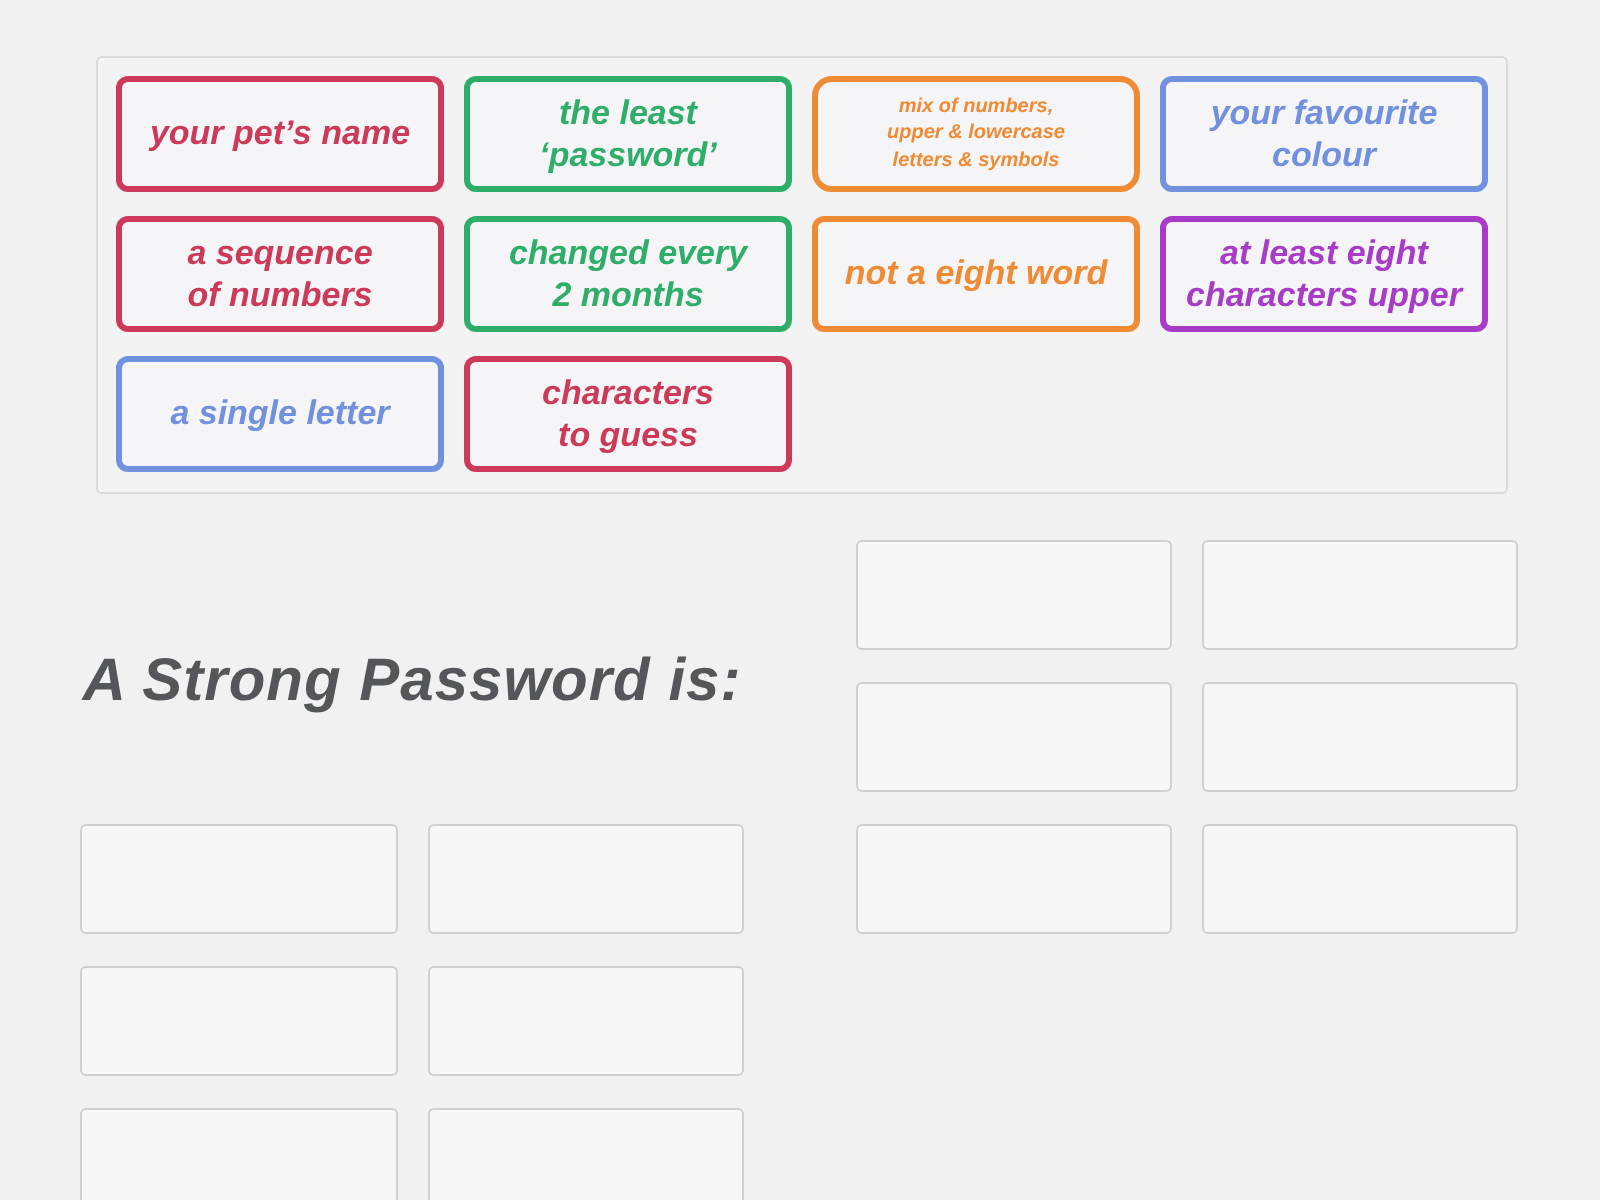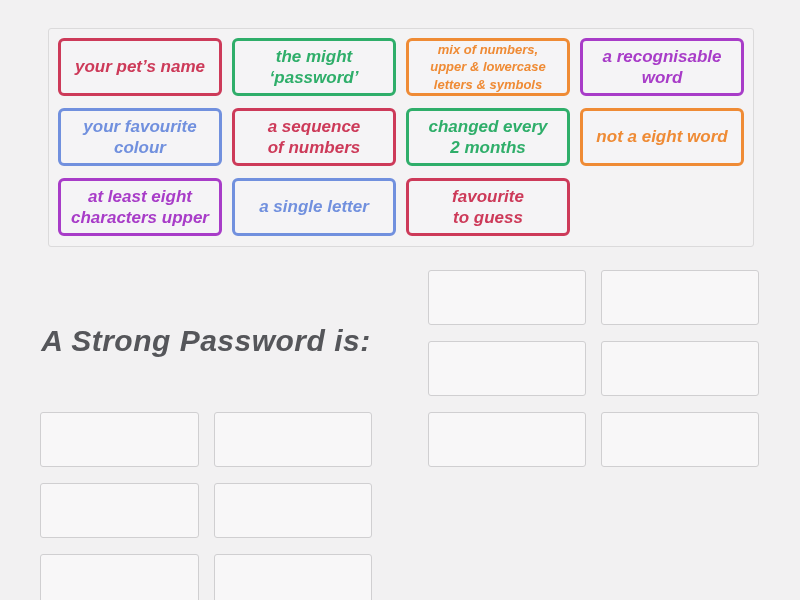--- a/index.html
+++ b/index.html
@@ -38,21 +38,21 @@
     justify-content: center;
     text-align: center;
     font-size: 17px;
     font-weight: bold;
     font-style: italic;
     line-height: 1.25;
     white-space: pre-line;
     padding: 2px 4px;
     cursor: grab;
   }
-  .card.small { font-size: 13px; line-height: 1.35; }
+  .card.small { font-size: 10px; line-height: 1.35; border-radius: 10px; }
 
   
   .group {
     position: absolute;
     top: 270px;
     display: flex;
     flex-direction: column;
   }
   .group-strong { left: 40px;  width: 332px; }
   .group-weak   { left: 428px; width: 331px; }
@@ -84,38 +84,36 @@
     border-radius: 3px;
   }
 </style>
 </head>
 <body>
 
 <div class="stage">
 
   <div class="bank" id="card-bank">
       <div class="card" style="--c: #cd3a59;">your pet’s name</div>
-      <div class="card" style="--c: #2fae6a;">the might
+      <div class="card" style="--c: #2fae6a;">the least
 ‘password’</div>
       <div class="card small" style="--c: #ef8b35;">mix of numbers,
 upper &amp; lowercase
 letters &amp; symbols</div>
-      <div class="card" style="--c: #a83cc8;">a recognisable
-word</div>
       <div class="card" style="--c: #7190de;">your favourite
 colour</div>
       <div class="card" style="--c: #cd3a59;">a sequence
 of numbers</div>
       <div class="card" style="--c: #2fae6a;">changed every
 2 months</div>
       <div class="card" style="--c: #ef8b35;">not a eight word</div>
       <div class="card" style="--c: #a83cc8;">at least eight
 characters upper</div>
       <div class="card" style="--c: #7190de;">a single letter</div>
-      <div class="card" style="--c: #cd3a59;">favourite
+      <div class="card" style="--c: #cd3a59;">characters
 to guess</div>
     </div>
 
   <section class="group group-strong">
     <h2 class="group-title">A Strong Password is:</h2>
     <div class="slots">
         <div class="slot"></div>
         <div class="slot"></div>
         <div class="slot"></div>
         <div class="slot"></div>

